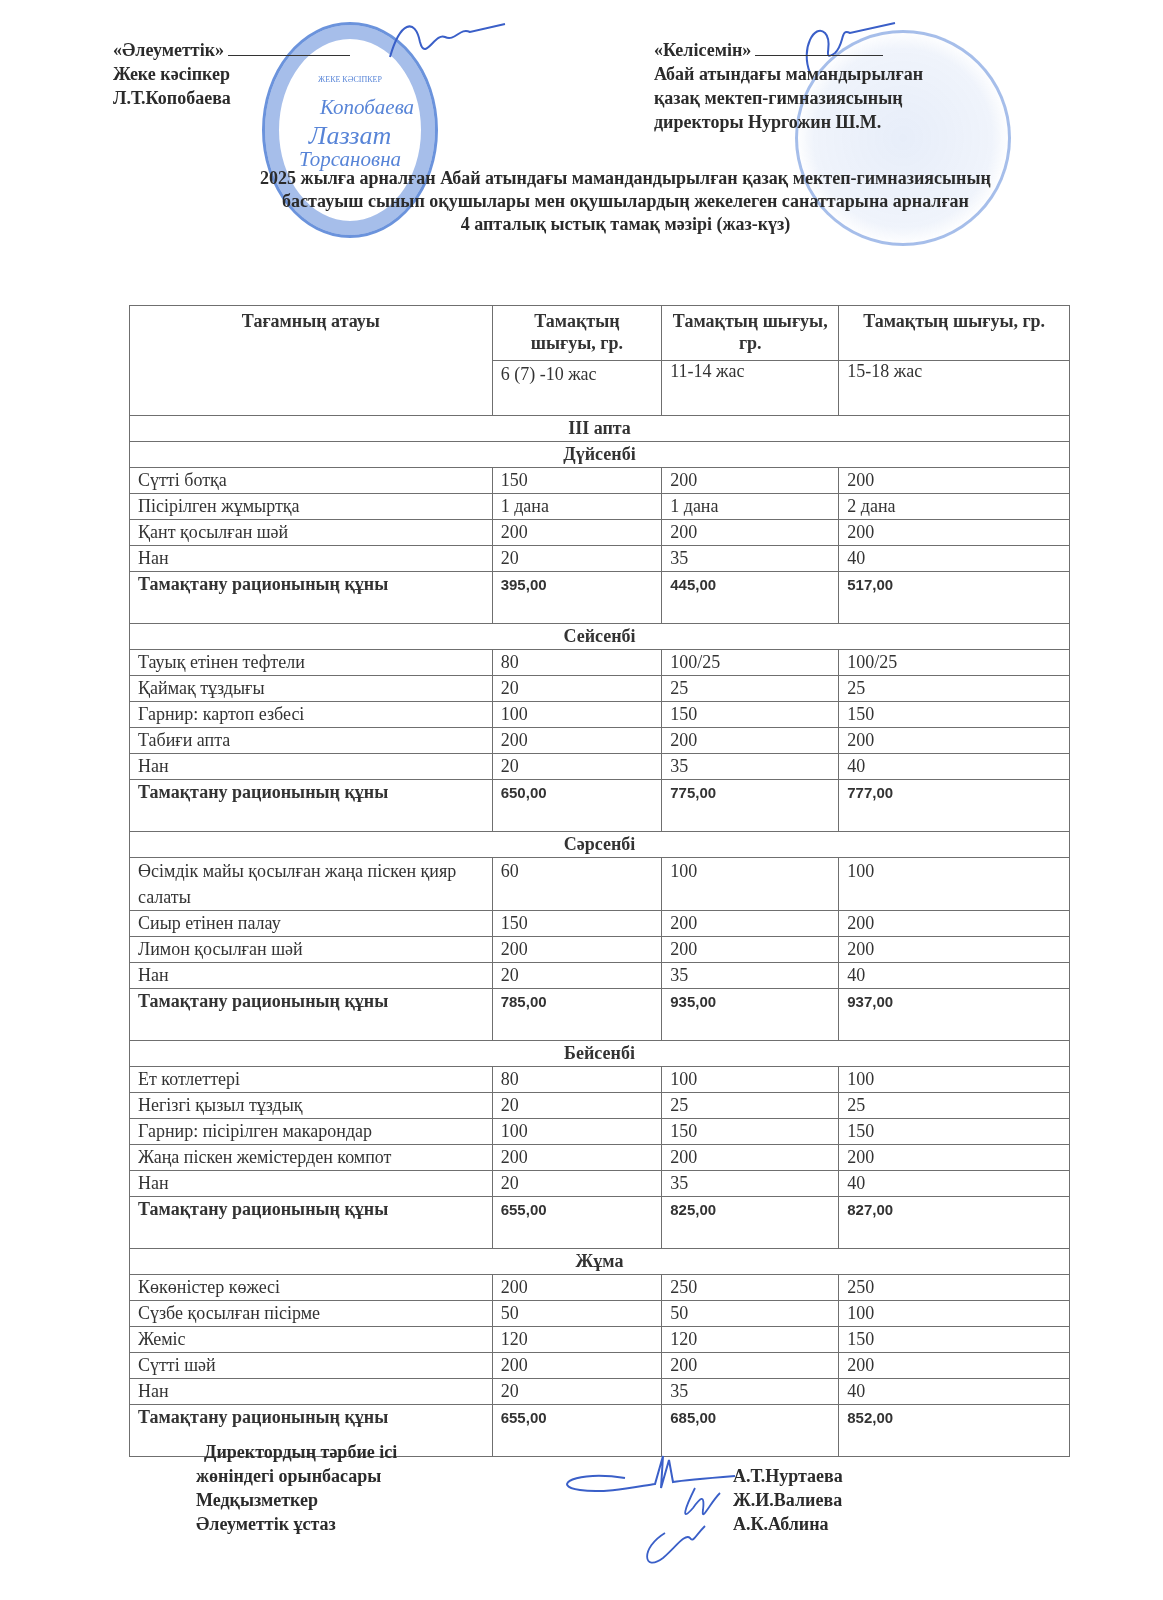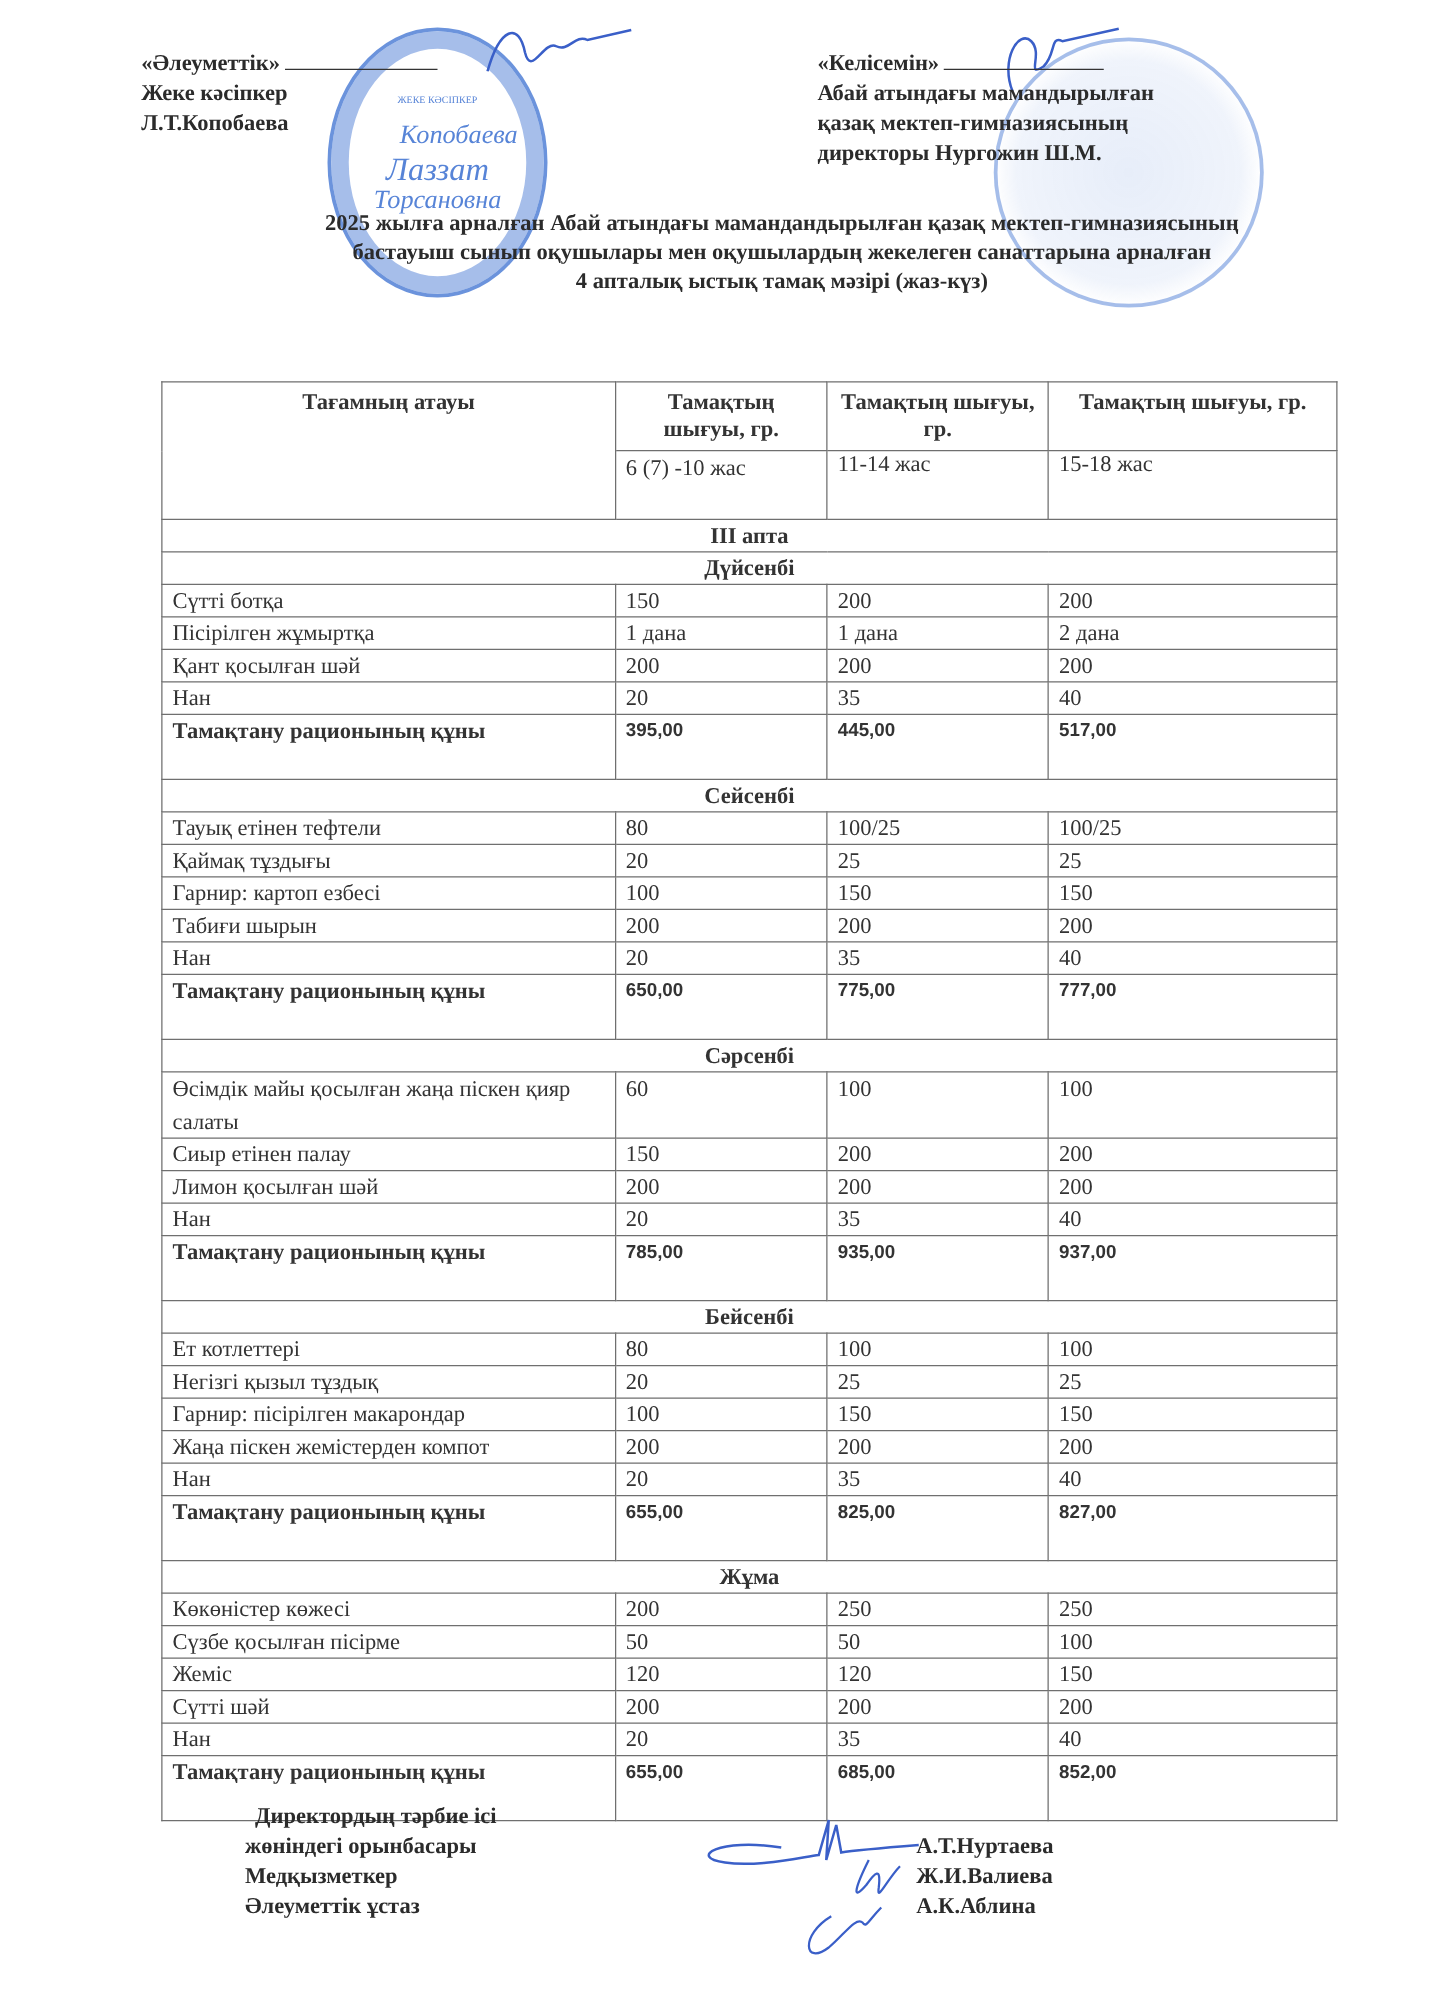--- a/index.html
+++ b/index.html
@@ -132,21 +132,21 @@
         <td>25</td>
         <td>25</td>
       </tr>
   <tr class="row">
         <td>Гарнир: картоп езбесі</td>
         <td>100</td>
         <td>150</td>
         <td>150</td>
       </tr>
   <tr class="row">
-        <td>Табиғи шырын</td>
+        <td>Табиғи апта</td>
         <td>200</td>
         <td>200</td>
         <td>200</td>
       </tr>
   <tr class="row">
         <td>Нан</td>
         <td>20</td>
         <td>35</td>
         <td>40</td>
       </tr>

